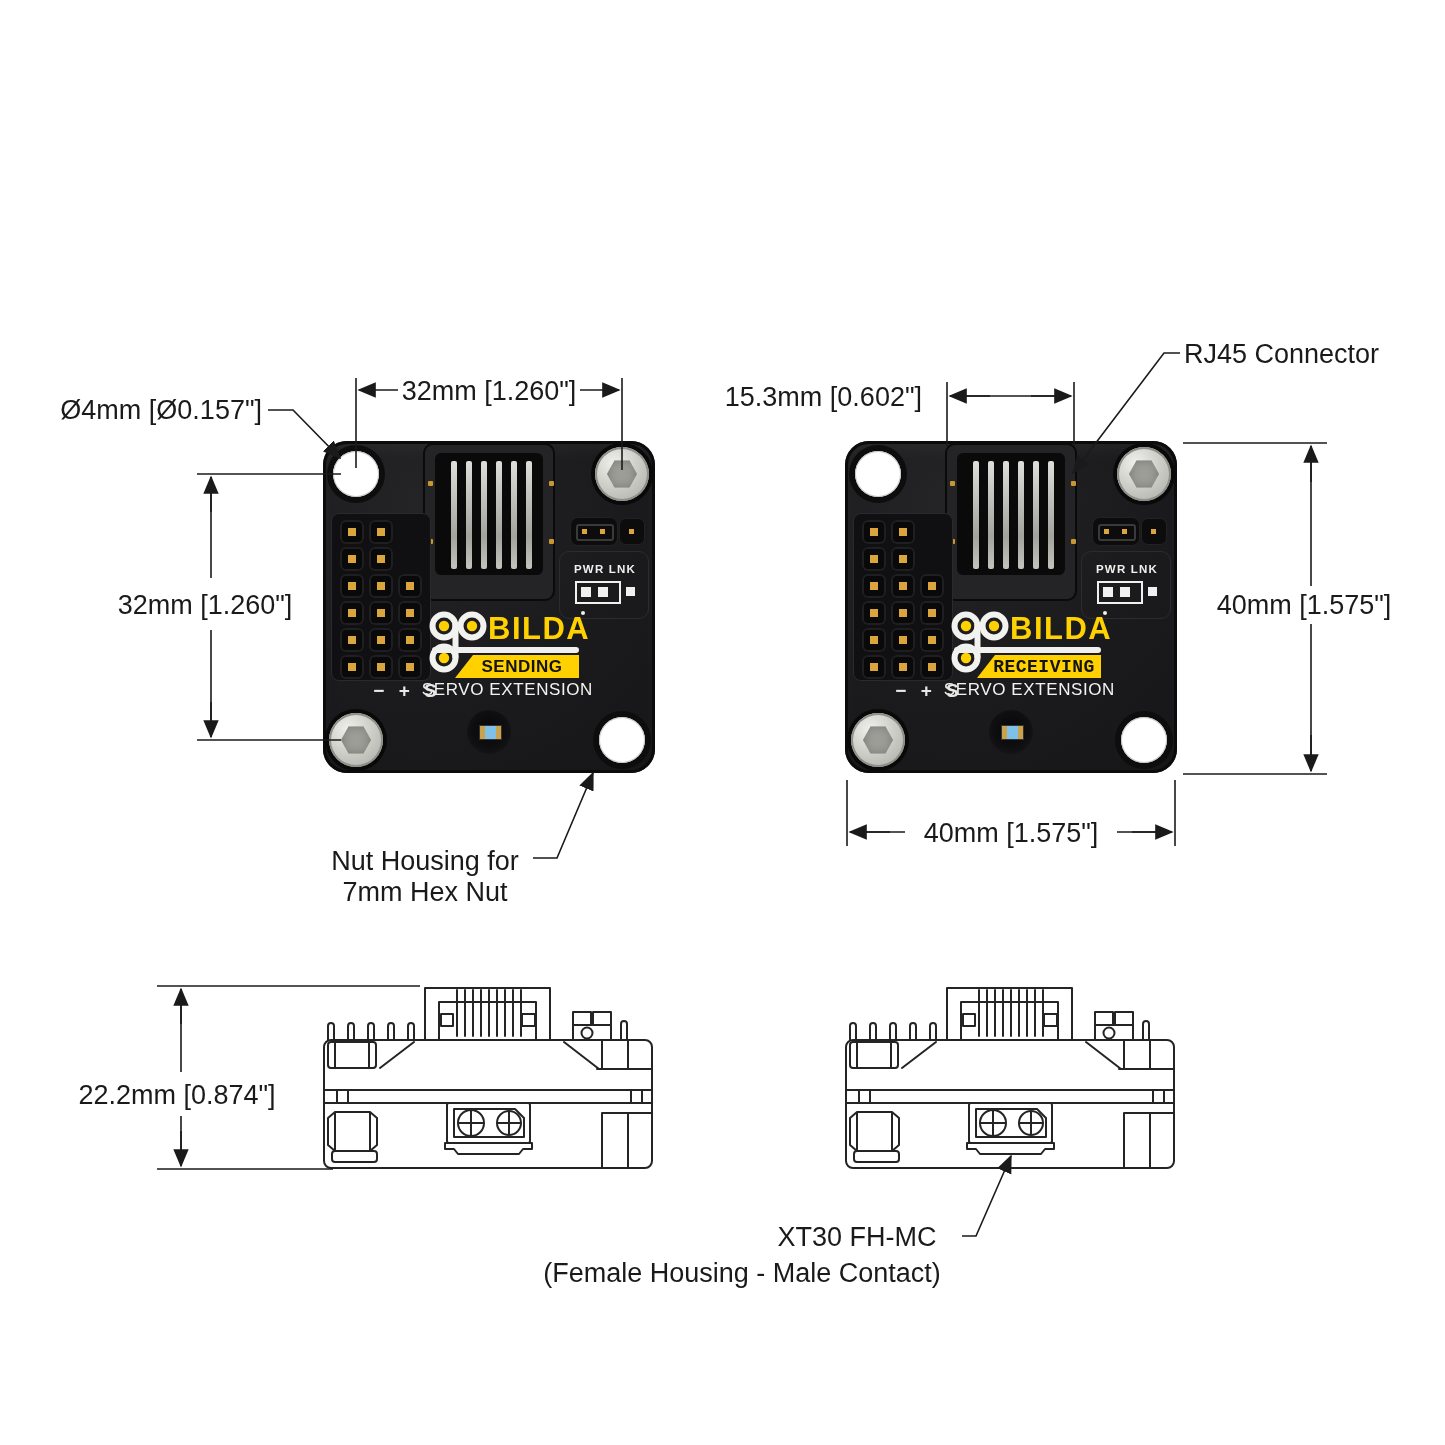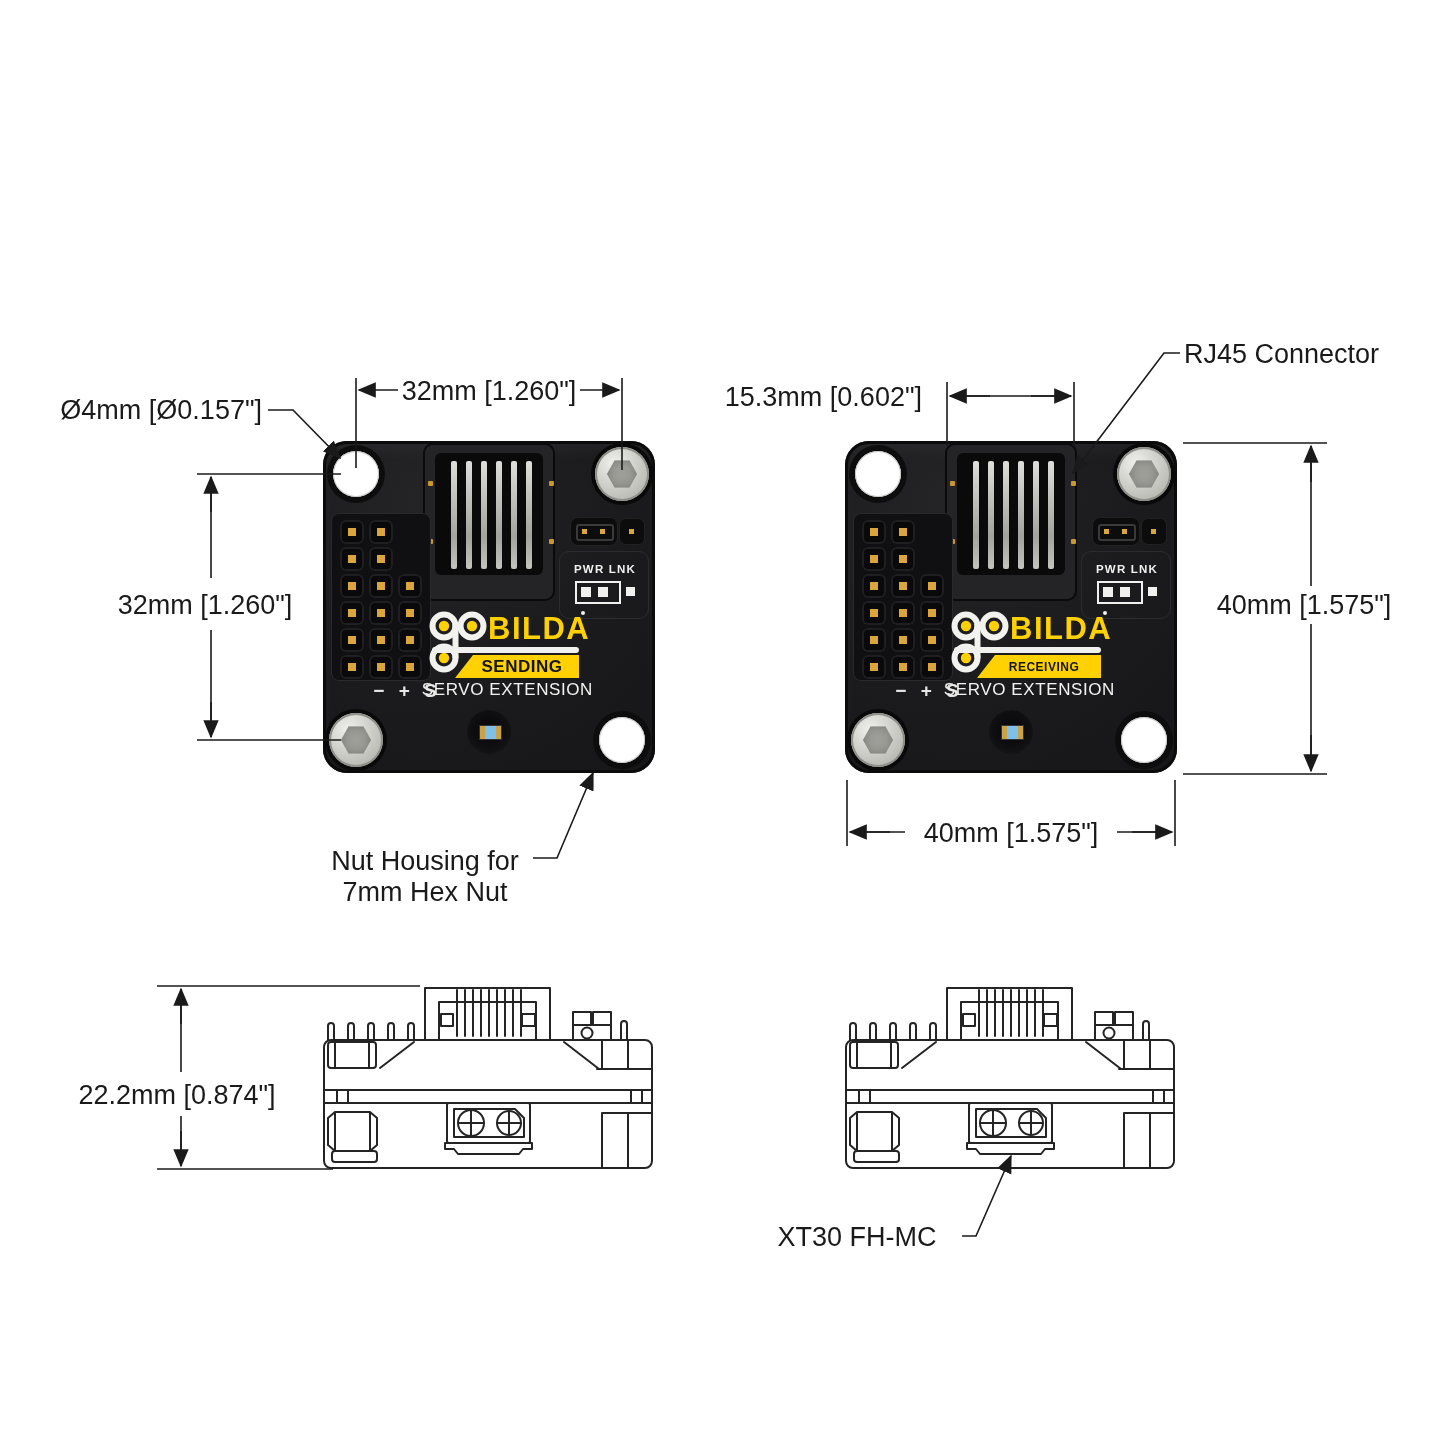--- a/index.html
+++ b/index.html
@@ -219,21 +219,21 @@
           <circle cx="15" cy="47" r="11.5"></circle>
         <line x1="26.5" y1="13" x2="26.5" y2="47"></line>
       </g>
       <circle cx="15" cy="15" r="5.2" fill="#ffd100"></circle>
         <circle cx="43" cy="15" r="5.2" fill="#ffd100"></circle>
         <circle cx="15" cy="47" r="5.2" fill="#ffd100"></circle>
     </svg>
     <div class="bilda">BILDA</div>
     <i class="tm"></i>
     <div class="lbar"></div>
-    <div class="banner" style="font-size:12px;">RECEIVING</div>
+    <div class="banner" style="font-size:18px;font-family:Liberation Mono, monospace;">RECEIVING</div>
     <div class="servo">SERVO EXTENSION</div>
     <div class="pinlbl">− + S</div>
     <div class="bled"></div>
     <div class="bledc"></div>
   </div>
 
   <svg class="overlay" width="1445" height="1445" viewBox="0 0 1445 1445">
     <defs>
       <marker id="ah" viewBox="0 0 12 12" refX="10.5" refY="6" markerWidth="12" markerHeight="12" orient="auto-start-reverse">
         <path d="M0,1.2 L11.5,6 L0,10.8 Z" fill="#1a1a1a"></path>
@@ -338,14 +338,15 @@
   <div class="dim c" style="left:389px;top:376px;width:200px;">32mm [1.260"]</div>
   <div class="dim r" style="left:700px;top:382px;width:222px;">15.3mm [0.602"]</div>
   <div class="dim l" style="left:1184px;top:339px;">RJ45 Connector</div>
   <div class="dim c" style="left:105px;top:590px;width:200px;">32mm [1.260"]</div>
   <div class="dim c" style="left:1204px;top:590px;width:200px;">40mm [1.575"]</div>
   <div class="dim c" style="left:911px;top:818px;width:200px;">40mm [1.575"]</div>
   <div class="dim c" style="left:305px;top:846px;width:240px;">Nut Housing for</div>
   <div class="dim c" style="left:305px;top:877px;width:240px;">7mm Hex Nut</div>
   <div class="dim c" style="left:57px;top:1080px;width:240px;">22.2mm [0.874"]</div>
   <div class="dim c" style="left:757px;top:1222px;width:200px;">XT30 FH-MC</div>
+  <div class="dim c" style="left:542px;top:1258px;width:400px;">(Female Housing - Male Contact)</div>
 
 </div>
 
 </body></html>

